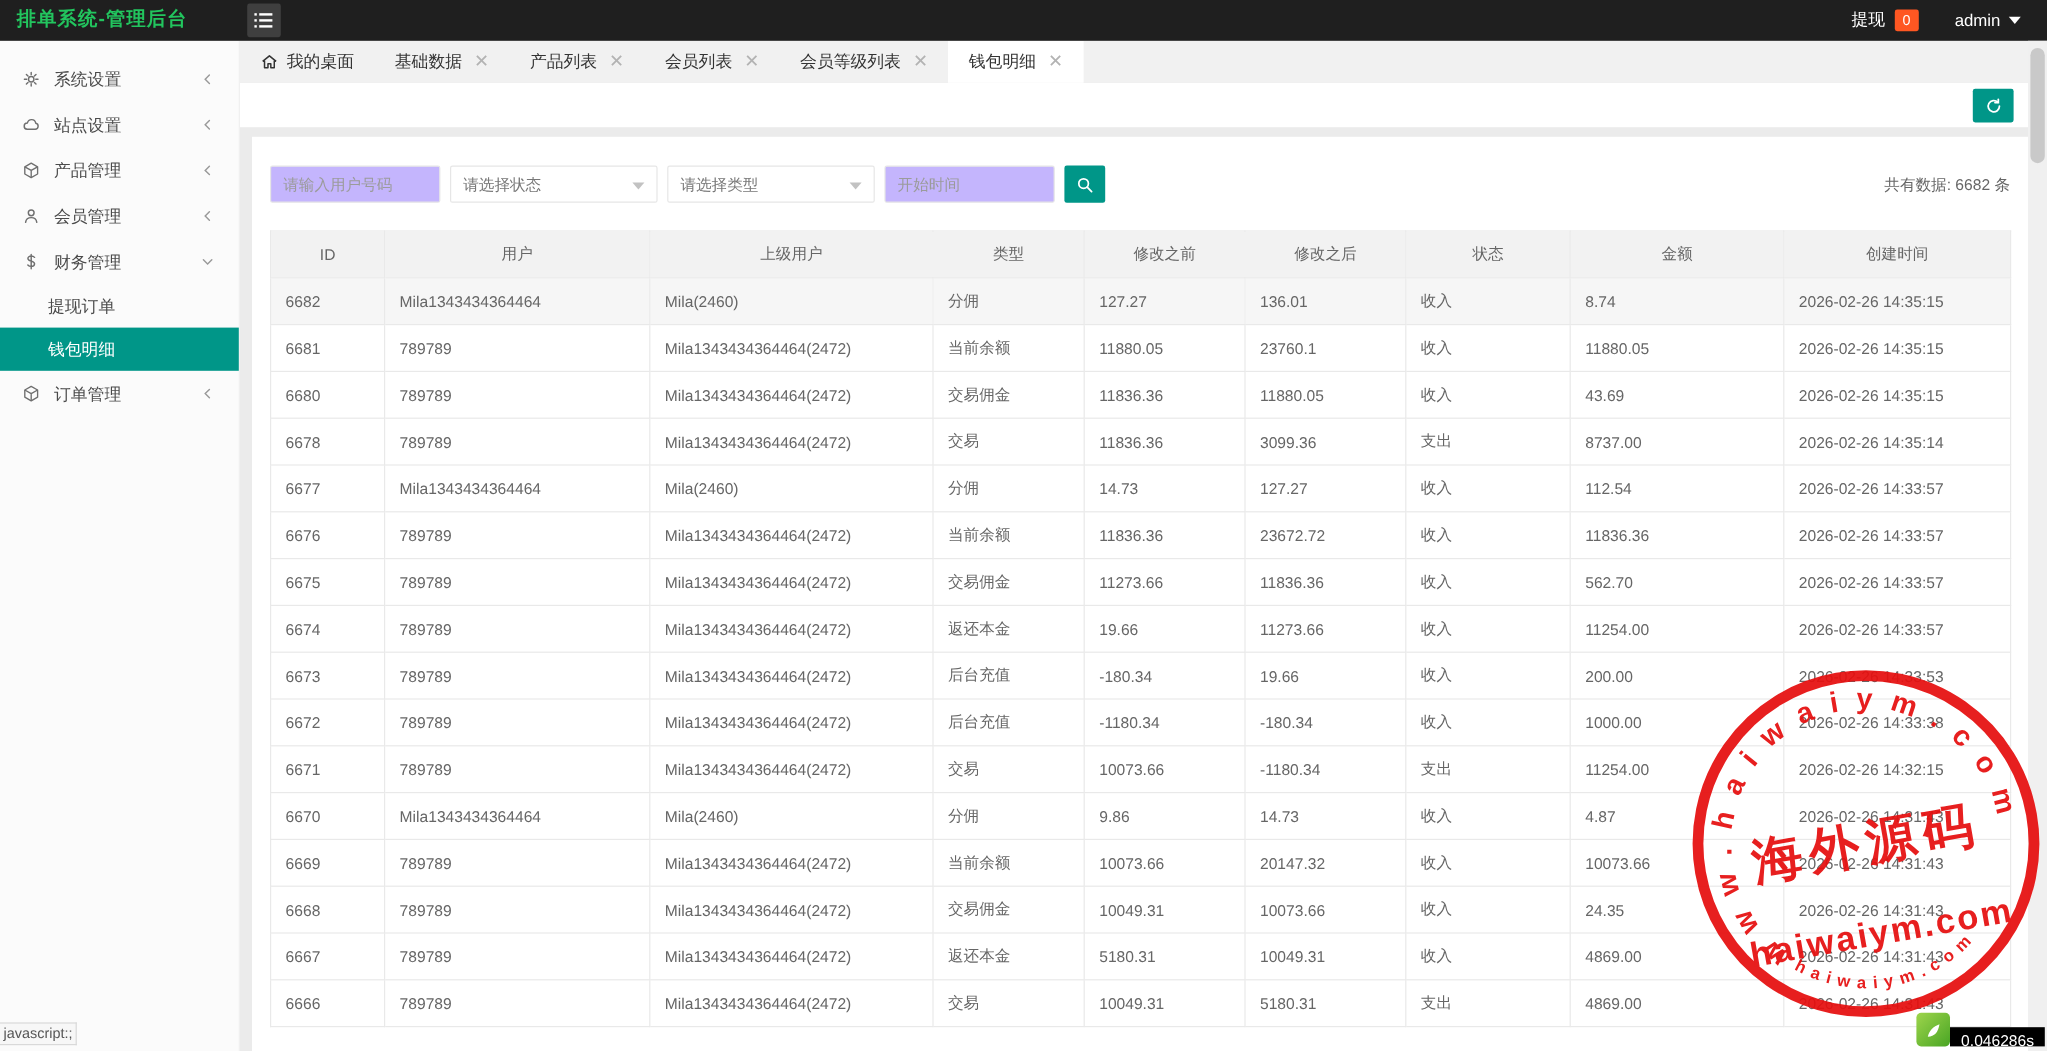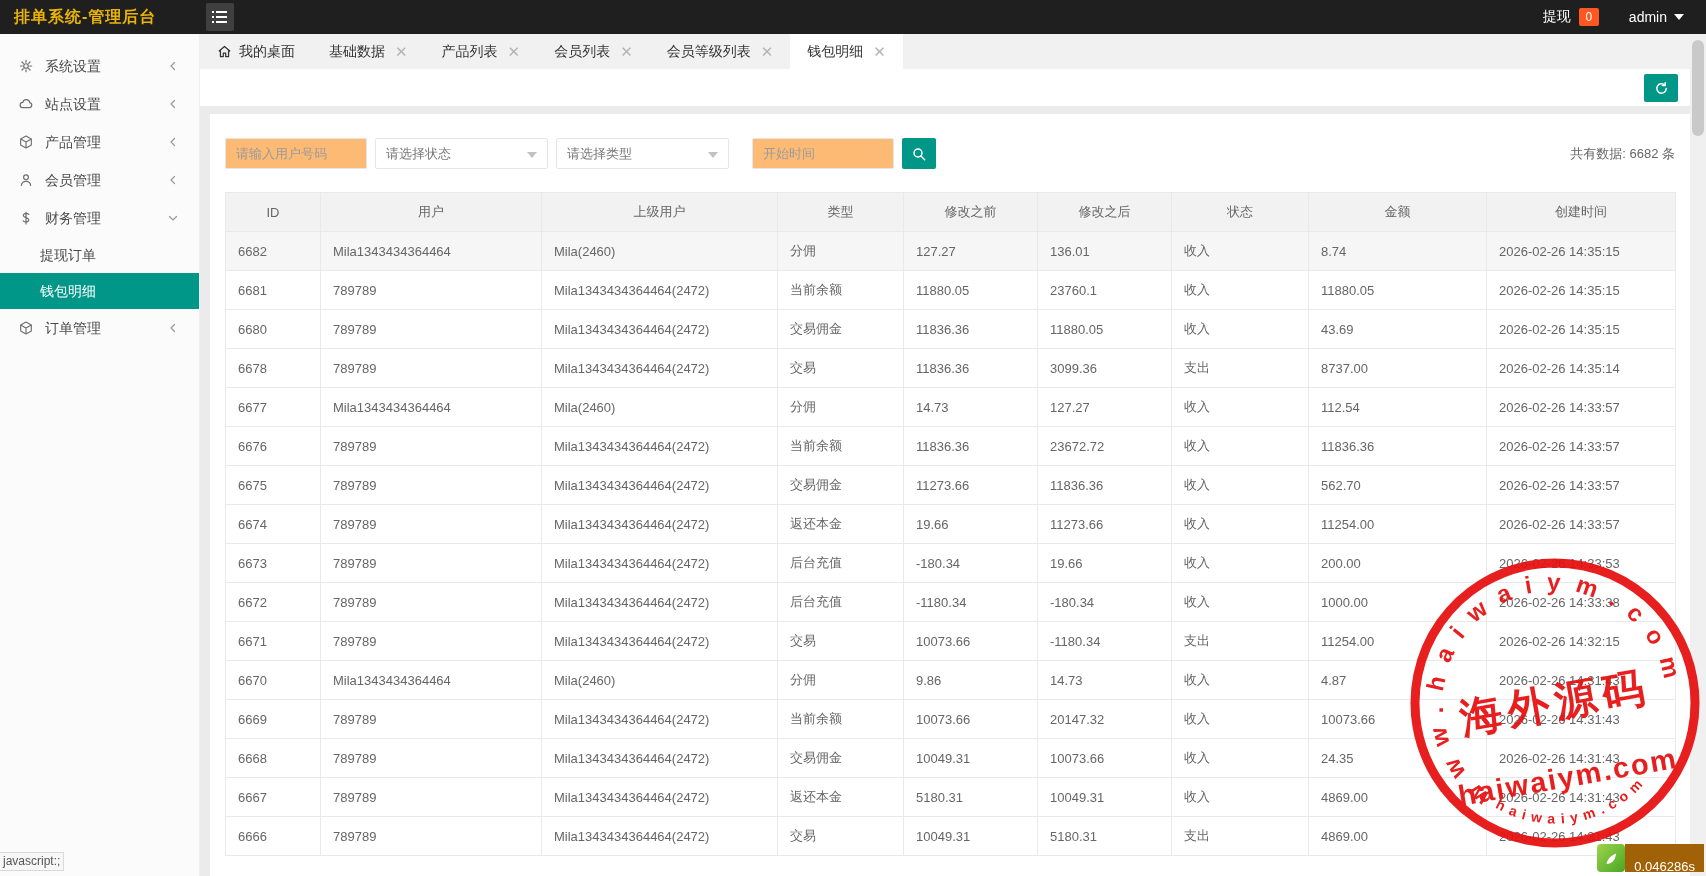--- a/index.html
+++ b/index.html
@@ -5,21 +5,21 @@
   * { margin:0; padding:0; box-sizing:border-box; }
   html,body { width:1706px; height:876px; }
   body {
     position:relative; overflow:hidden;
     background:#ebebeb;
     font-family:"Liberation Sans","DejaVu Sans",sans-serif;
     color:#666;
   }
   
   .topbar { position:absolute; left:0; top:0; width:1706px; height:34px; background:#1f1f1f; z-index:30; }
-  .logo { position:absolute; left:14px; top:0; height:34px; line-height:34px; color:#eab308; font-size:16px; font-weight:bold; letter-spacing:1px; }
+  .logo { position:absolute; left:14px; top:0; height:34px; line-height:34px; color:#22c55e; font-size:16px; font-weight:bold; letter-spacing:1px; }
   .hamburger { position:absolute; left:206px; top:3px; width:28px; height:28px; background:#3f3f3f; border-radius:2px; cursor:pointer; display:flex; flex-direction:column; justify-content:center; gap:3px; padding-left:6px; }
   .hamburger i { display:flex; align-items:center; gap:2px; }
   .hamburger i b { width:2px; height:2px; background:#fff; }
   .hamburger i s { width:11px; height:2px; background:#fff; }
   .topbar-right { position:absolute; right:22px; top:0; height:34px; display:flex; align-items:center; color:#fff; font-size:14px; }
   .badge { display:inline-block; min-width:20px; height:18px; line-height:18px; padding:0 4px; margin-left:8px; border-radius:2px; background:#FF5722; color:#fff; font-size:12px; text-align:center; }
   .admin { margin-left:30px; display:flex; align-items:center; cursor:pointer; }
   .caret-down { width:0; height:0; margin-left:7px; border-left:5px solid transparent; border-right:5px solid transparent; border-top:6px solid #fff; }
   
   .sidebar { position:absolute; left:0; top:34px; width:200px; height:842px; background:#fbfbfb; border-right:1px solid #f0f0f0; padding-top:13px; z-index:20; }
@@ -38,42 +38,42 @@
   .tab .t-home { width:15px; height:15px; margin-right:7px; color:#333; }
   .tab .t-home svg { width:100%; height:100%; display:block; }
   .tab .t-close { margin-left:10px; color:#b3b3b3; font-size:15px; line-height:1; }
   
   .toolbar { position:absolute; left:200px; top:69px; width:1490px; height:37px; background:#fff; z-index:5; }
   .btn-refresh { position:absolute; right:12px; top:5px; width:34px; height:28px; background:#009688; border:none; border-radius:2px; cursor:pointer; color:#fff; display:flex; align-items:center; justify-content:center; }
   .btn-refresh svg { width:15px; height:15px; }
   
   .panel { position:absolute; left:210px; top:114px; width:1480px; height:762px; background:#fff; padding:24px 15px 0 15px; z-index:5; }
   .filters { display:flex; align-items:center; height:31px; }
-  .f-input { width:142px; height:31px; border:1px solid #e6e6e6; border-radius:2px; padding:0 10px; font-size:13px; color:#666; background:#fdba74; font-family:inherit; }
+  .f-input { width:142px; height:31px; border:1px solid #e6e6e6; border-radius:2px; padding:0 10px; font-size:13px; color:#666; background:#c4b5fd; font-family:inherit; }
   .f-input::placeholder { color:#9b9b9b; }
   .f-select { position:relative; width:173px; height:31px; border:1px solid #e6e6e6; border-radius:2px; margin-left:8px; background:#fff; cursor:pointer; }
   .f-select .sel-text { position:absolute; left:10px; top:0; line-height:29px; font-size:13px; color:#777; }
   .f-select .sel-caret { position:absolute; right:10px; top:13px; width:0; height:0; border-left:5px solid transparent; border-right:5px solid transparent; border-top:6px solid #c2c2c2; }
-  .f-input.time { margin-left:23px; }
+  .f-input.time { margin-left:8px; }
   .btn-search { width:34px; height:31px; margin-left:8px; background:#009688; border:none; border-radius:2px; cursor:pointer; display:flex; align-items:center; justify-content:center; }
   .btn-search svg { width:16px; height:16px; }
   .counter { margin-left:auto; font-size:13px; color:#666; }
   
   table.grid { border-collapse:collapse; width:1450px; margin-top:23px; table-layout:fixed; }
   .grid th { background:#f2f2f2; font-weight:normal; text-align:center; color:#6b6b6b; }
   .grid th, .grid td { border:1px solid #e9e9e9; height:39px; padding:0 12px; font-size:13px; color:#666; overflow:hidden; white-space:nowrap; }
   .grid tbody tr:first-child td { background:#f6f6f6; }
   
   .stamp { position:absolute; left:1395px; top:543px; width:320px; height:320px; z-index:50; pointer-events:none; opacity:.93; }
   
   .status-tip { position:absolute; left:0; bottom:5px; height:19px; line-height:17px; background:#f7f7f7; border:1px solid #d9d9d9; border-left:none; padding:0 3px; font-size:12px; color:#555; z-index:60; }
   .debugbar { position:absolute; right:2px; bottom:4px; height:28px; display:flex; align-items:flex-end; z-index:60; cursor:pointer; }
   .debug-icon { width:28px; height:28px; border-radius:4px; background:linear-gradient(135deg,#9ed54c,#49a524); display:flex; align-items:center; justify-content:center; }
   .debug-icon svg { width:18px; height:18px; }
-  .debug-time { height:28px; line-height:24px; background:#a16207; color:#fff; font-size:13px; padding:11px 9px; }
+  .debug-time { height:16px; line-height:24px; background:#000000; color:#fff; font-size:13px; padding:0 9px; }
   
   .scrollbar { position:absolute; right:0; top:34px; width:16px; height:842px; background:#f0f0f0; z-index:40; }
   .scroll-thumb { position:absolute; left:2px; top:6px; width:12px; height:96px; background:#c9c9c9; border-radius:6px; }
 </style>
 </head>
 <body>
 
 <div class="topbar">
   <div class="logo">排单系统-管理后台</div>
   <div class="hamburger">

